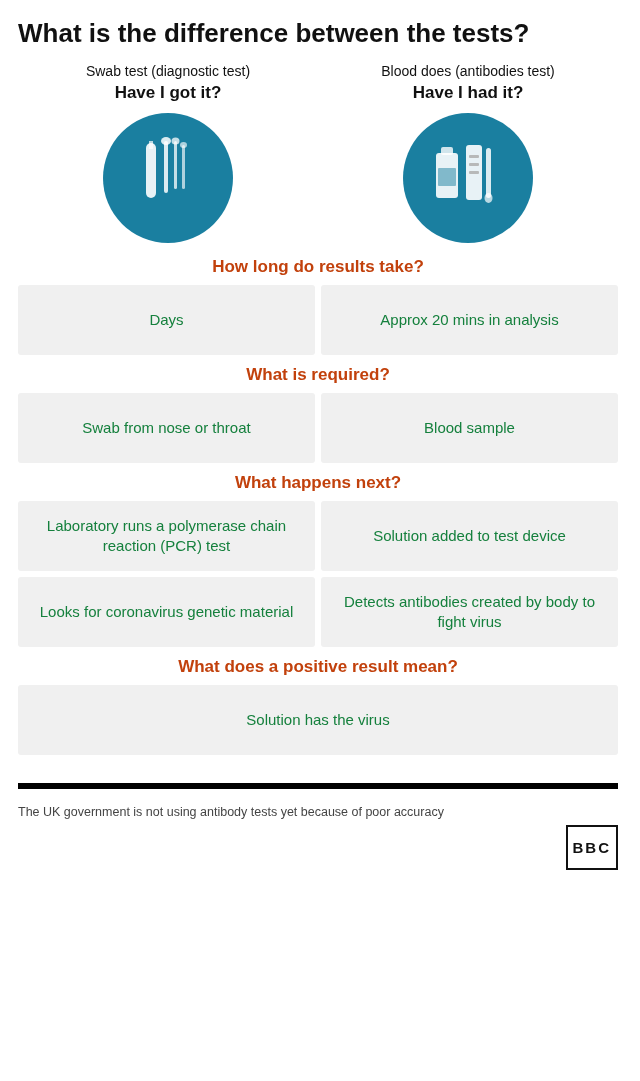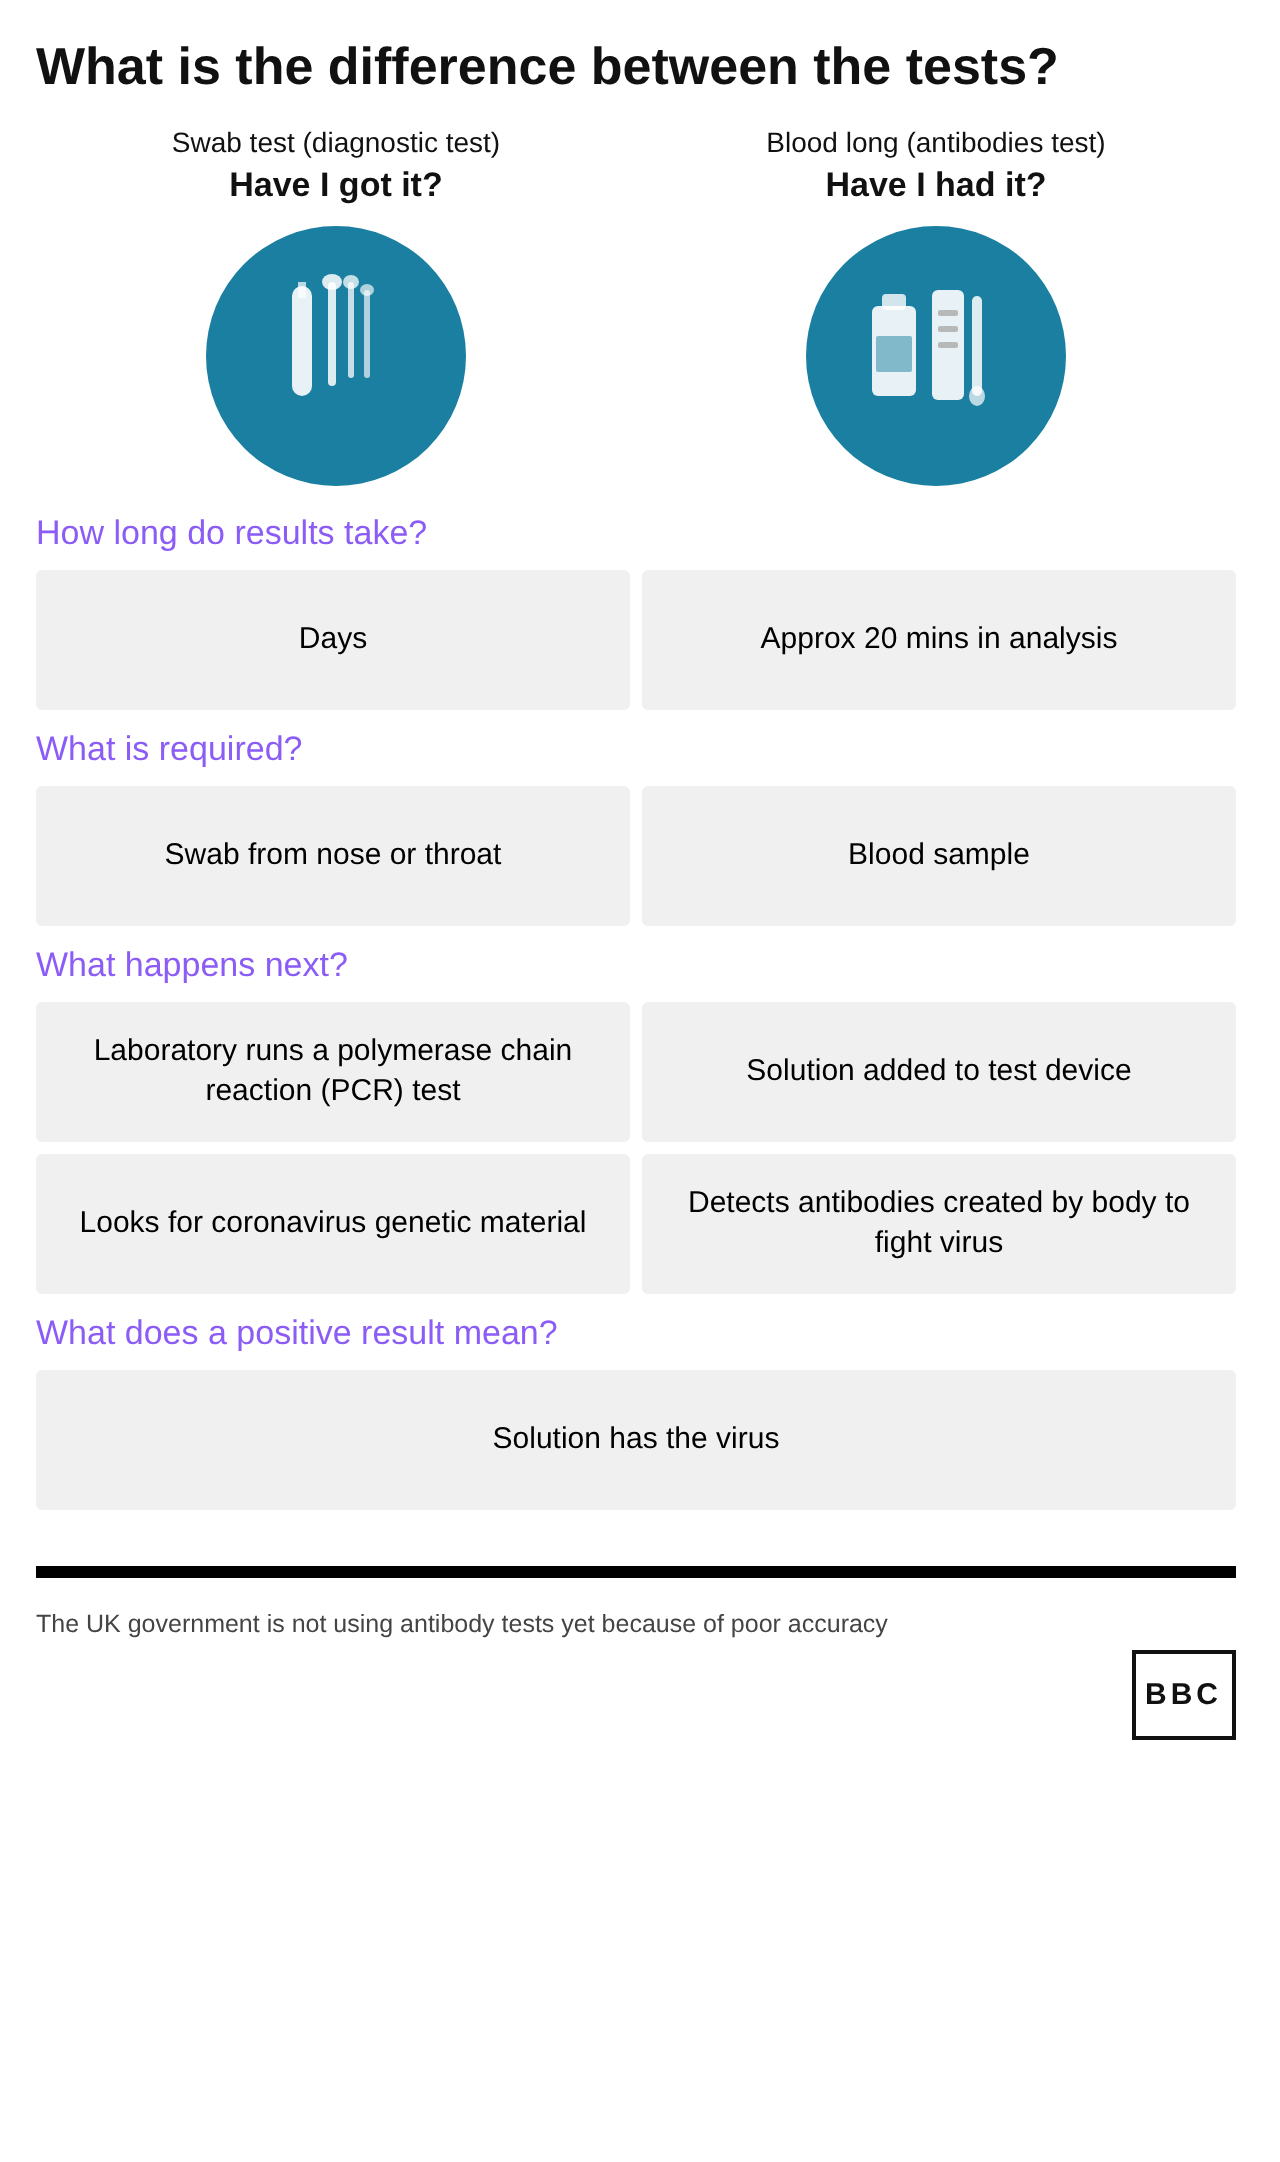--- a/index.html
+++ b/index.html
@@ -52,38 +52,38 @@
     .circle-icon {
       width: 130px;
       height: 130px;
       border-radius: 50%;
       background: #1a7fa0;
       display: flex;
       align-items: center;
       justify-content: center;
     }
     .section-heading {
-      text-align: left;
+      text-align: center;
       font-size: 17px;
-      font-weight: normal;
-      color: #8b5cf6;
+      font-weight: bold;
+      color: #c2410c;
       margin: 10px 0 8px 0;
     }
     .row-cells {
       display: flex;
       gap: 6px;
       margin-bottom: 6px;
     }
     .cell {
       flex: 1;
       background: #f0f0f0;
       border-radius: 3px;
       padding: 8px 12px;
       font-size: 15px;
-      color: #000000;
+      color: #15803d;
       text-align: center;
       line-height: 1.35;
       min-height: 70px;
       display: flex;
       align-items: center;
       justify-content: center;
     }
     .footer-note {
       font-size: 12.5px;
       color: #444;
@@ -117,21 +117,21 @@
   <div class="test-headers">
     <div class="test-col">
       <div class="test-type-label">
         <span>Swab test</span>
         <span style="font-weight:normal;">(diagnostic test)</span>
       </div>
       <div class="test-sub-label">Have I got it?</div>
     </div>
     <div class="test-col">
       <div class="test-type-label">
-        <span>Blood long</span>
+        <span>Blood does</span>
         <span style="font-weight:normal;">(antibodies test)</span>
       </div>
       <div class="test-sub-label">Have I had it?</div>
     </div>
   </div>
 
   <div class="circles-row">
 
     <div class="circle-icon">
       <svg width="80" height="90" viewBox="0 0 80 90">

